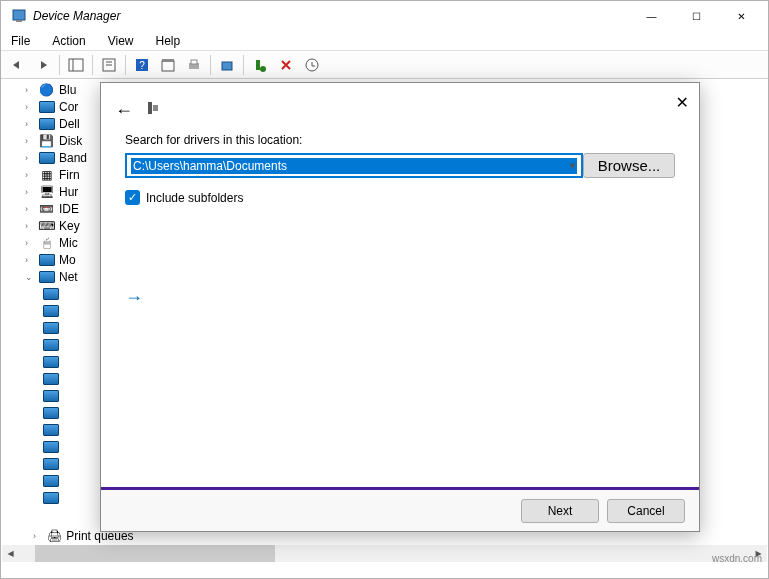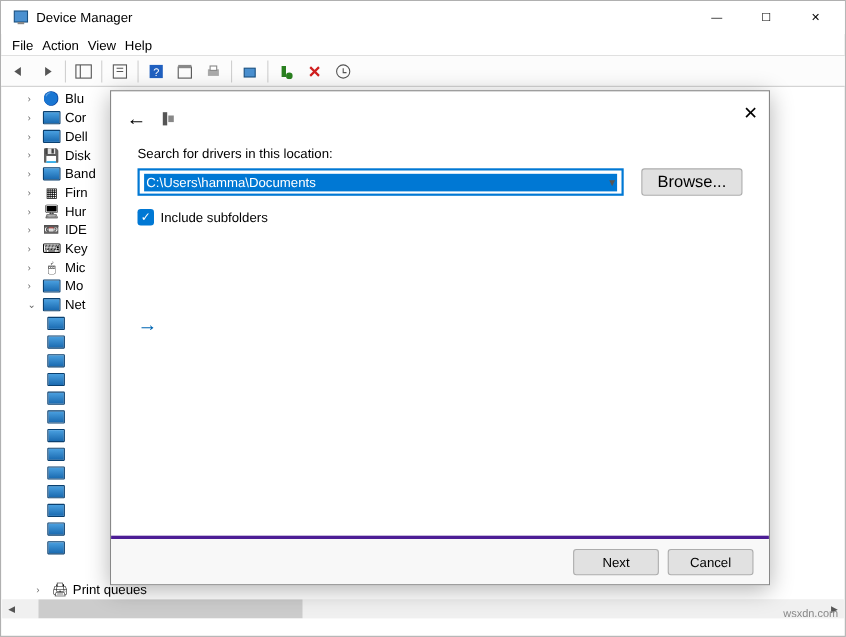--- a/index.html
+++ b/index.html
@@ -2,25 +2,25 @@
 <html><head>
 <meta charset="utf-8">
 <style>
 * { box-sizing: border-box; font-family: 'Segoe UI', Tahoma, sans-serif; }
 body { margin: 0; background: #f0f0f0; width: 769px; height: 579px; overflow: hidden; position: relative; }
 
 .main-window { position: absolute; top: 0; left: 0; width: 769px; height: 579px; background: #fff; border: 1px solid #b0b0b0; }
 
 .titlebar { height: 30px; display: flex; align-items: center; padding: 0 4px; background: #fff; }
 .titlebar .app-icon { width: 16px; height: 16px; margin: 0 6px; }
-.titlebar .title { font-size: 12px; color: #000; flex: 1; }
+.titlebar .title { font-size: 12px; color: #000; flex: 1; font-style: italic; }
 .titlebar .win-controls { display: flex; }
 .titlebar .win-btn { width: 45px; height: 30px; display: flex; align-items: center; justify-content: center; font-size: 10px; color: #000; }
 
-.menubar { height: 20px; display: flex; align-items: center; padding: 0 6px; font-size: 12px; border-bottom: 1px solid #e0e0e0; }
+.menubar { height: 20px; display: flex; align-items: center; padding: 0 6px; gap: 14px; font-size: 12px; border-bottom: 1px solid #e0e0e0; }
 .menubar span { padding: 2px 4px; }
 
 .toolbar { height: 28px; display: flex; align-items: center; padding: 0 4px; gap: 2px; border-bottom: 1px solid #d0d0d0; background: #fcfcfc; }
 .tb-btn { width: 24px; height: 24px; display: flex; align-items: center; justify-content: center; border: 1px solid transparent; }
 .tb-sep { width: 1px; height: 20px; background: #d0d0d0; margin: 0 2px; }
 
 .tree-area { position: absolute; top: 80px; left: 12px; width: 140px; font-size: 12px; }
 .tree-item { display: flex; align-items: center; height: 17px; padding-left: 12px; gap: 4px; white-space: nowrap; overflow: hidden; }
 .tree-item .chev { width: 10px; font-size: 9px; color: #666; }
 .tree-item .ico { width: 16px; height: 16px; display: flex; align-items: center; justify-content: center; flex-shrink: 0; }
@@ -31,21 +31,21 @@
 .dialog { position: absolute; top: 82px; left: 100px; width: 600px; height: 450px; background: #fff; border: 1px solid #888; box-shadow: 0 4px 20px rgba(0,0,0,0.3); }
 .dlg-header { height: 50px; display: flex; align-items: center; padding: 0 14px; position: relative; }
 .dlg-back { font-size: 18px; color: #000; margin-right: 12px; }
 .dlg-devico { width: 16px; height: 16px; margin-right: 8px; }
 .dlg-title { font-size: 12px; color: #000; }
 .dlg-close { position: absolute; right: 10px; top: 10px; font-size: 16px; color: #000; }
 
 .dlg-body { padding: 0 24px; }
 .dlg-h1 { color: #0066b3; font-size: 17px; font-weight: 400; margin: 10px 0 28px; }
 .dlg-label { font-size: 12px; margin-bottom: 6px; }
-.path-row { display: flex; gap: 16px; align-items: center; }
+.path-row { display: flex; gap: 0; align-items: center; }
 .path-combo { flex: 1; height: 25px; border: 2px solid #0078d4; display: flex; align-items: center; padding: 0 4px; position: relative; }
 .path-combo input { border: none; outline: none; width: 100%; font-size: 12px; background: #0078d4; color: #fff; padding: 1px 2px; }
 .path-combo .dd { position: absolute; right: 4px; font-size: 9px; color: #555; }
 .browse-btn { width: 92px; height: 25px; border: 1px solid #adadad; background: #e1e1e1; font-size: 15px; display: flex; align-items: center; justify-content: center; border-radius: 3px; }
 .check-row { display: flex; align-items: center; gap: 6px; margin-top: 12px; font-size: 12px; }
 .check-row .cb { width: 15px; height: 15px; background: #0078d4; border-radius: 3px; display: flex; align-items: center; justify-content: center; color: #fff; font-size: 11px; }
 
 .pick-section { margin-top: 80px; display: flex; gap: 10px; }
 .pick-arrow { color: #0066b3; font-size: 18px; line-height: 20px; }
 .pick-text .pick-title { color: #0066b3; font-size: 14px; }

